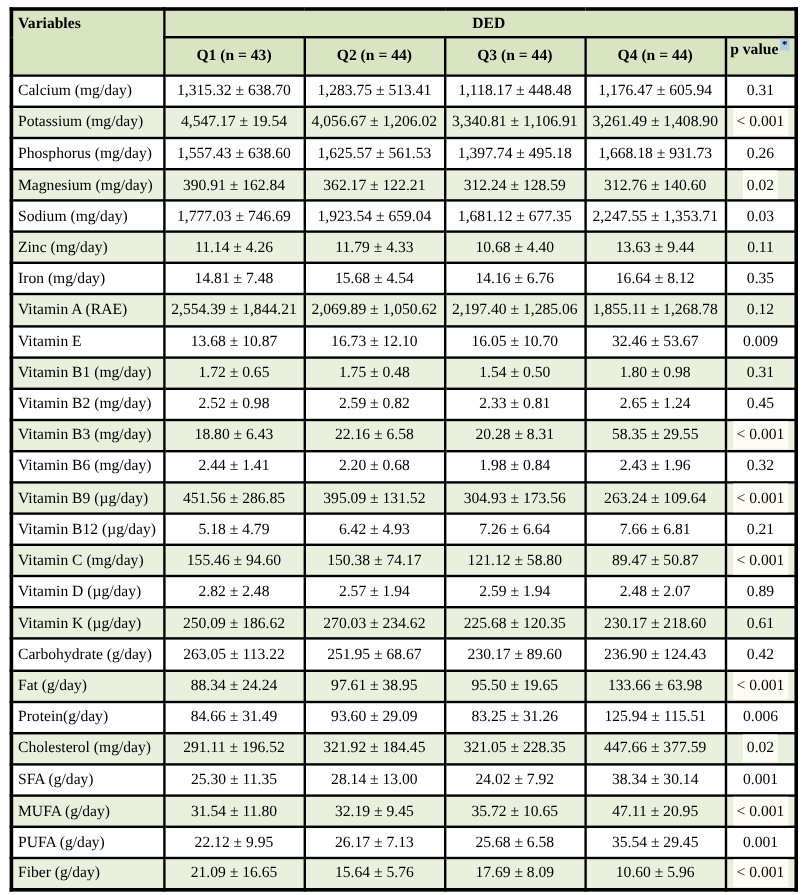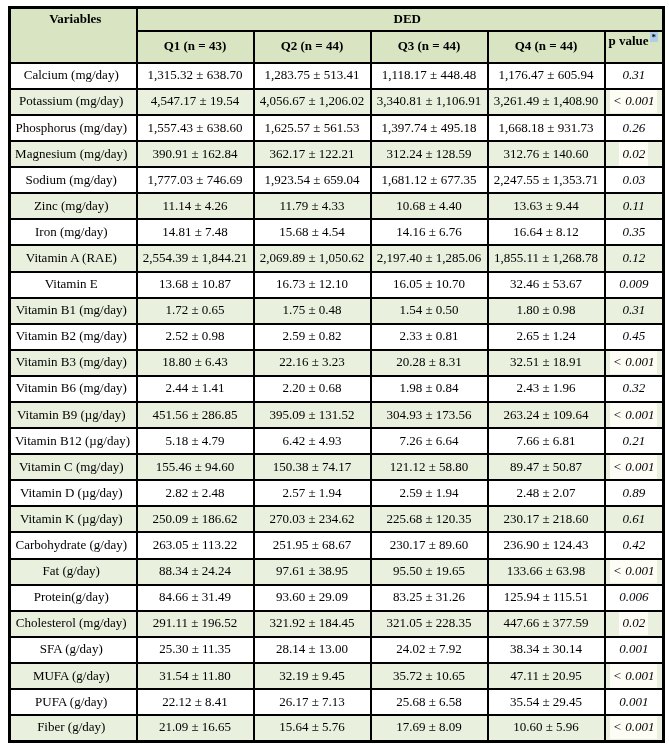--- a/index.html
+++ b/index.html
@@ -30,21 +30,21 @@
     border: 2px solid #000000;
     font-size: 13px;
     line-height: 1.15;
     overflow: hidden;
     white-space: nowrap;
   }
   
   tr.hrow1 { height: 23px; }
   tr.hrow2 { height: 32px; }
   th.var-head {
-    text-align: center;
+    text-align: left;
     vertical-align: top;
     padding: 3px 0 0 4px;
     font-weight: bold;
     background: #d8e4c2;
   }
   th.group-head {
     text-align: center;
     vertical-align: middle;
     font-weight: bold;
     background: #d8e4c2;
@@ -67,32 +67,31 @@
     font-size: 9px;
     background: #aecde8;
     padding: 0 2px;
     margin-left: 1px;
   }
   
   tr.datarow { height: 26.1px; }
   tr.datarow td { background: #ffffff; }
   tr.datarow.shaded td { background: #eaf0de; }
   td.label {
-    text-align: center;
+    text-align: left;
     padding: 1px 8px 1px 4px;
   }
   td.val {
     text-align: center;
     padding: 1px 1px;
     font-size: 12.6px;
   }
   td.pval {
     text-align: center;
     padding: 1px 1px;
-    font-style: italic;
   }
   span.phl {
     background: #fdfdf6;
     padding: 5px 3px;
   }
 </style>
 </head>
 <body>
 
 <div class="page">
@@ -203,23 +202,23 @@
           <td class="label">Vitamin B2 (mg/day)</td>
           <td class="val">2.52 ± 0.98</td>
           <td class="val">2.59 ± 0.82</td>
           <td class="val">2.33 ± 0.81</td>
           <td class="val">2.65 ± 1.24</td>
           <td class="pval">0.45</td>
         </tr>
         <tr class="datarow shaded">
           <td class="label">Vitamin B3 (mg/day)</td>
           <td class="val">18.80 ± 6.43</td>
-          <td class="val">22.16 ± 3.23</td>
+          <td class="val">22.16 ± 6.58</td>
           <td class="val">20.28 ± 8.31</td>
-          <td class="val">32.51 ± 18.91</td>
+          <td class="val">58.35 ± 29.55</td>
           <td class="pval"><span class="phl">&lt; 0.001</span></td>
         </tr>
         <tr class="datarow">
           <td class="label">Vitamin B6 (mg/day)</td>
           <td class="val">2.44 ± 1.41</td>
           <td class="val">2.20 ± 0.68</td>
           <td class="val">1.98 ± 0.84</td>
           <td class="val">2.43 ± 1.96</td>
           <td class="pval">0.32</td>
         </tr>
@@ -306,21 +305,21 @@
         <tr class="datarow shaded">
           <td class="label">MUFA (g/day)</td>
           <td class="val">31.54 ± 11.80</td>
           <td class="val">32.19 ± 9.45</td>
           <td class="val">35.72 ± 10.65</td>
           <td class="val">47.11 ± 20.95</td>
           <td class="pval"><span class="phl">&lt; 0.001</span></td>
         </tr>
         <tr class="datarow">
           <td class="label">PUFA (g/day)</td>
-          <td class="val">22.12 ± 8.41</td>
+          <td class="val">22.12 ± 9.95</td>
           <td class="val">26.17 ± 7.13</td>
           <td class="val">25.68 ± 6.58</td>
           <td class="val">35.54 ± 29.45</td>
           <td class="pval">0.001</td>
         </tr>
         <tr class="datarow shaded">
           <td class="label">Fiber (g/day)</td>
           <td class="val">21.09 ± 16.65</td>
           <td class="val">15.64 ± 5.76</td>
           <td class="val">17.69 ± 8.09</td>

